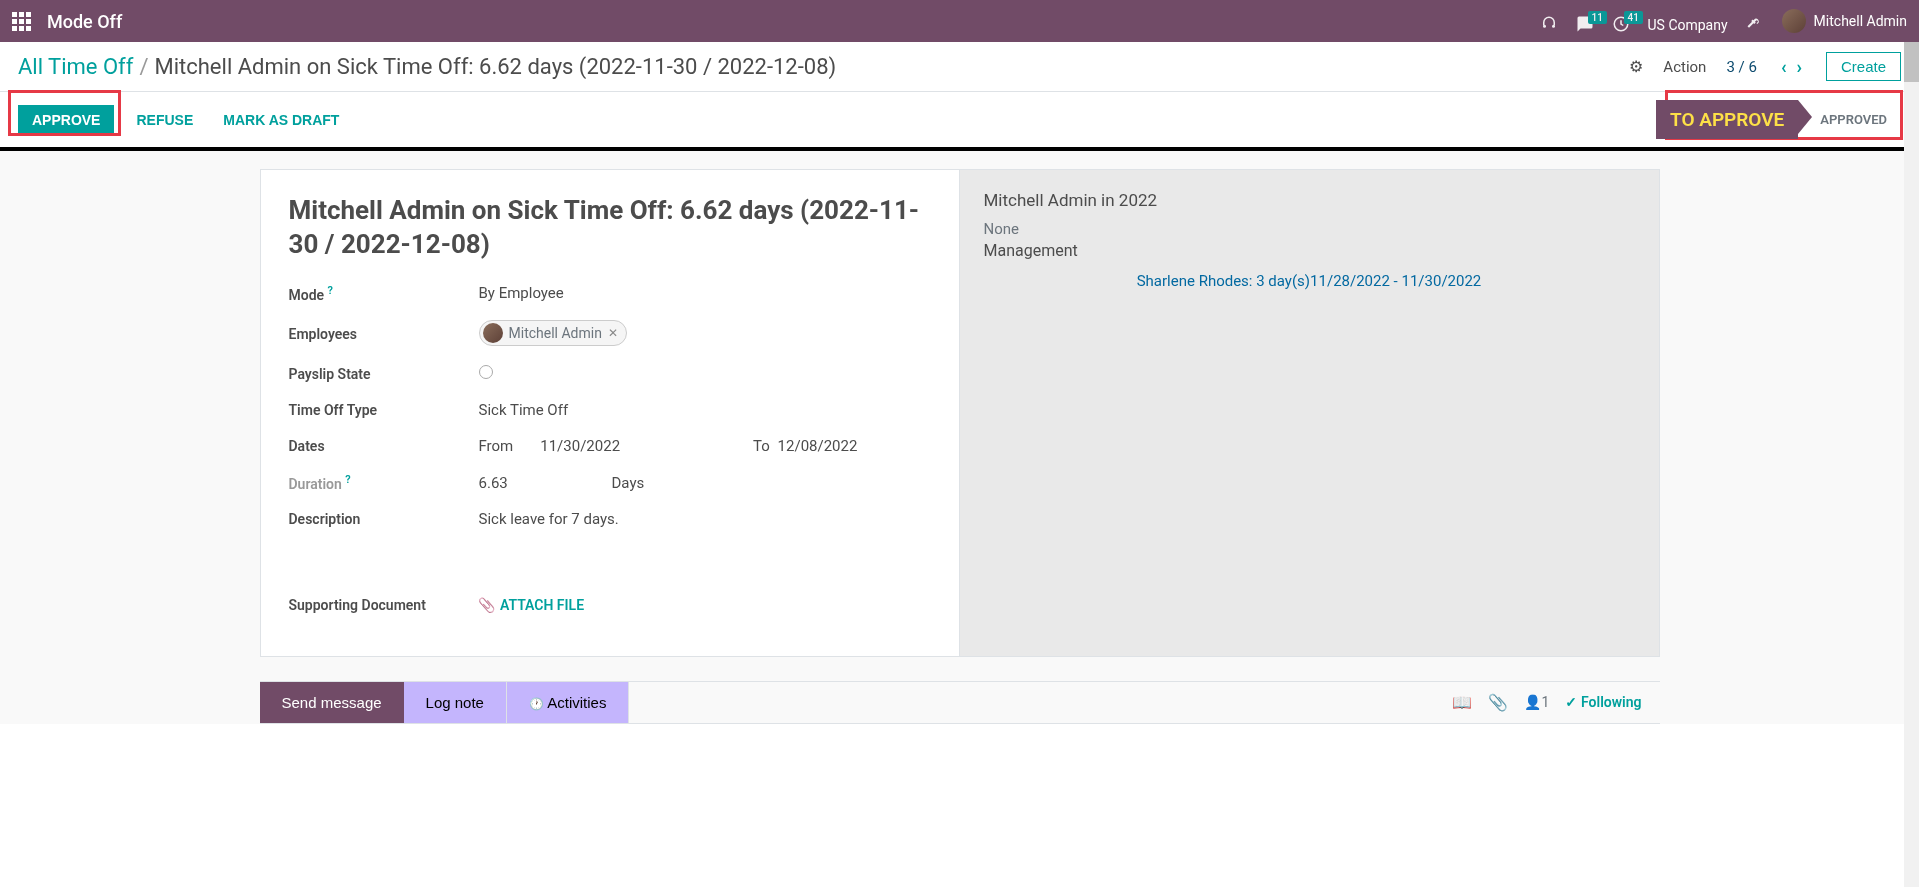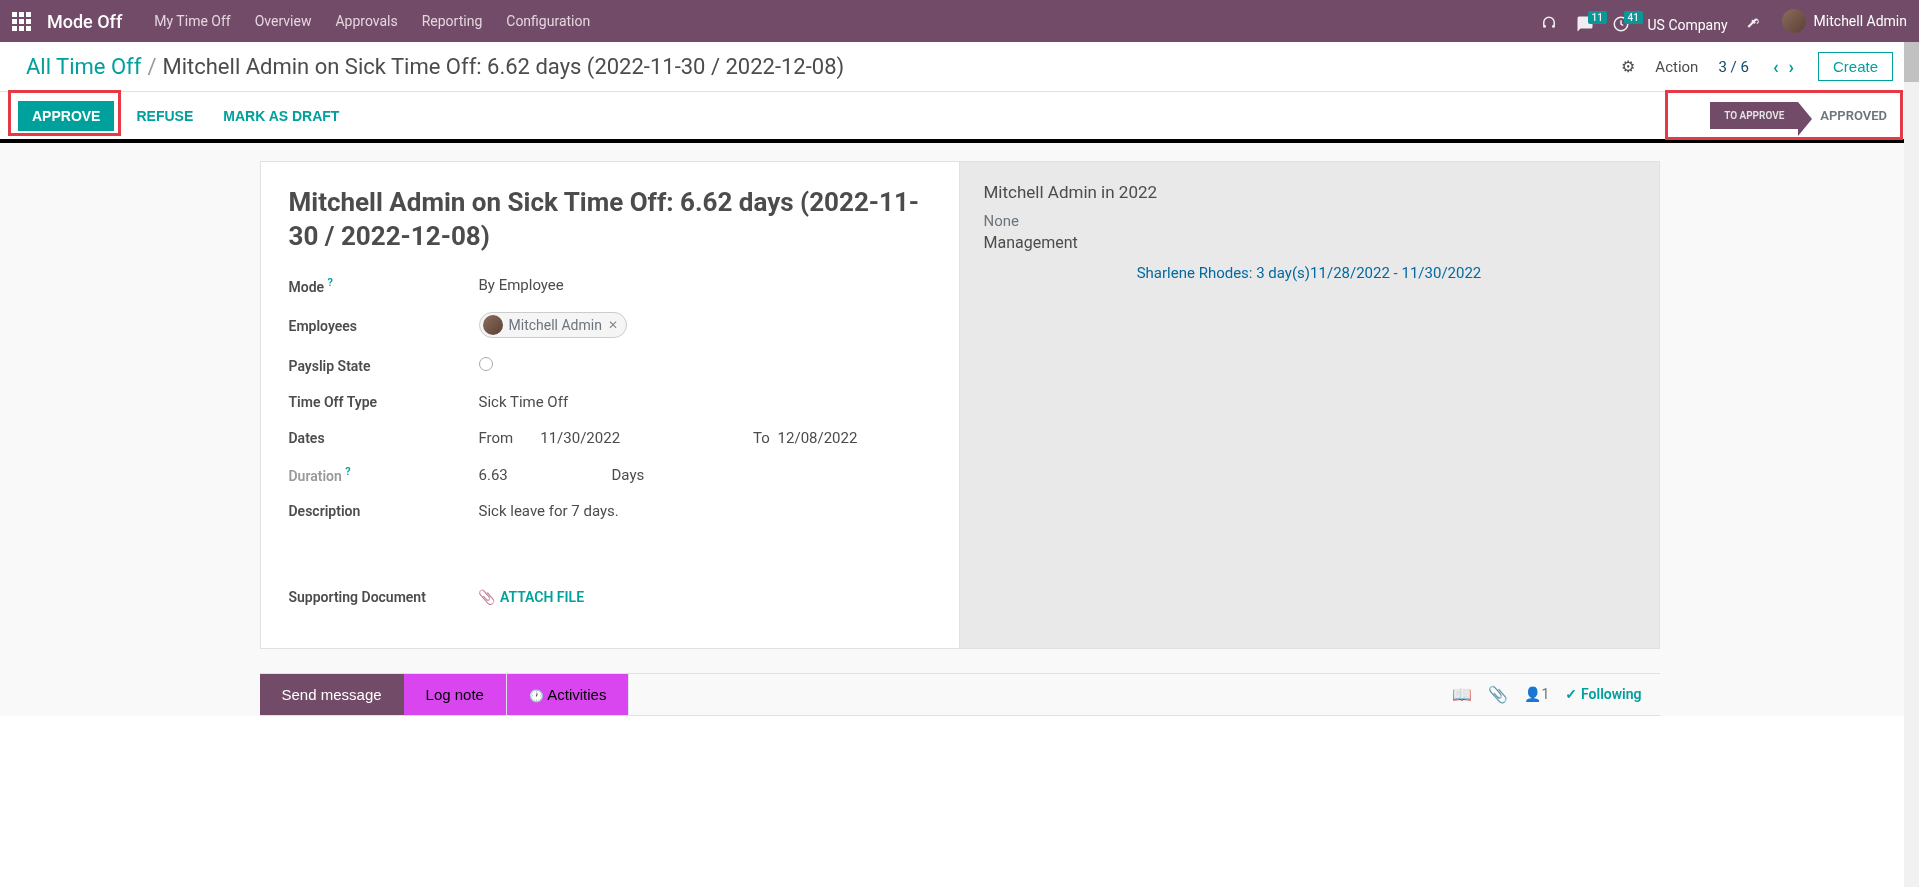--- a/index.html
+++ b/index.html
@@ -14,42 +14,42 @@
 .nav-menu { display: flex; gap: 24px; margin-left: 8px; }
 .nav-menu-item { color: #e5d6e0; font-size: 14px; cursor: pointer; }
 .nav-right { margin-left: auto; display: flex; align-items: flex-end; gap: 18px; }
 .nav-icon { width: 18px; height: 18px; opacity: 0.9; cursor: pointer; position: relative; }
 .badge { background: #00a09d; color: #fff; font-size: 10px; padding: 1px 4px; border-radius: 2px; position: absolute; top: -4px; left: 12px; font-weight: 500; }
 .company-name { font-size: 14px; color: #fff; }
 .avatar { width: 24px; height: 24px; border-radius: 50%; background: linear-gradient(135deg, #8a6d5b, #5d4037); display: inline-block; }
 .user-sect { display: flex; align-items: center; gap: 8px; }
 
 
-.control-row { display: flex; padding: 10px 26px; border-bottom: 1px solid #dee2e6; }
+.control-row { display: flex; padding: 10px 18px; border-bottom: 1px solid #dee2e6; }
 .breadcrumb { font-size: 22px; color: #4c4c4c; display: flex; align-items: center; gap: 6px; }
 .breadcrumb .link { color: #00a09d; cursor: pointer; }
 .breadcrumb .sep { color: #999; }
 .control-right { margin-left: auto; display: flex; align-items: center; gap: 20px; }
 .action-btn { color: #4c4c4c; cursor: pointer; display: flex; align-items: center; gap: 20px; font-size: 15px; }
 .gear-icon::before { content: "⚙"; font-size: 16px; }
 .pager { font-size: 15px; color: #0c4a6e; }
 .pager-arrows { display: flex; gap: 2px; }
 .pager-arrow { color: #00a09d; font-size: 18px; cursor: pointer; padding: 2px 4px; font-weight: bold; }
 .create-btn { border: 1px solid #00a09d; color: #00a09d; background: #fff; padding: 5px 14px; font-size: 15px; cursor: pointer; }
 
 
 .status-row { display: flex; align-items: center; padding: 8px 18px; border-bottom: 4px solid #000000; position: relative; }
 .status-left { display: flex; align-items: center; gap: 14px; }
 .btn-approve { background: #00a09d; color: #fff; border: none; padding: 7px 14px; font-weight: 600; font-size: 14px; cursor: pointer; }
 .btn-link { color: #00a09d; background: none; border: none; font-weight: 600; font-size: 14px; cursor: pointer; padding: 7px 8px; }
 .highlight-red-left { position: absolute; left: 8px; top: -2px; border: 3px solid #e63946; width: 113px; height: 46px; pointer-events: none; }
 .highlight-red-right { position: absolute; right: 16px; top: -2px; border: 3px solid #e63946; width: 238px; height: 50px; pointer-events: none; }
 .status-right { margin-left: auto; display: flex; align-items: center; }
 .status-arrow { display: flex; align-items: center; }
-.status-chip-active { background: #714b67; color: #e5e5e5; padding: 8px 14px; font-size: 10px; font-weight: 600; position: relative; text-align: right; }
+.status-chip-active { background: #714b67; color: #fde047; padding: 8px 14px; font-size: 19px; font-weight: 600; position: relative; text-align: right; }
 .status-chip-active::after { content: ""; position: absolute; right: -14px; top: 0; border-left: 14px solid #714b67; border-top: 17px solid transparent; border-bottom: 17px solid transparent; }
 .status-chip-inactive { color: #6c757d; padding: 8px 14px 8px 22px; font-size: 13px; font-weight: 600; }
 
 
 .main-wrap { background: #f9f9f9; padding: 18px 0 0 0; }
 .form-card { display: flex; max-width: 1400px; margin: 0 auto; border: 1px solid #dee2e6; background: #fff; }
 .form-left { flex: 1; padding: 24px 28px; }
 .form-right { width: 700px; background: #e9e9e9; padding: 20px 24px; border-left: 1px solid #dee2e6; }
 .form-title { font-size: 26px; color: #4c4c4c; margin-bottom: 22px; line-height: 1.3; }
 .field-row { display: flex; align-items: center; margin-bottom: 18px; }
@@ -72,21 +72,21 @@
 
 
 .rp-title { font-size: 17px; color: #4c4c4c; margin-bottom: 10px; }
 .rp-none { color: #6c757d; font-size: 15px; margin-bottom: 3px; }
 .rp-sub { font-size: 16px; color: #4c4c4c; margin-bottom: 12px; }
 .rp-row { display: flex; justify-content: center; color: #0369a1; font-size: 15px; }
 
 
 .chatter { display: flex; align-items: center; max-width: 1400px; margin: 24px auto 0; border-top: 1px solid #dee2e6; border-bottom: 1px solid #dee2e6; }
 .chatter-left { display: flex; }
-.chatter-btn { border: none; border-right: 1px solid #dee2e6; padding: 12px 22px; font-size: 15px; cursor: pointer; background: #d946ef; }
+.chatter-btn { border: none; border-right: 1px solid #dee2e6; padding: 12px 22px; font-size: 15px; cursor: pointer; background: #c4b5fd; }
 .chatter-btn.primary { background: #714b67; color: #fff; border-right: none; }
 .chatter-btn .clock::before { content: "🕐 "; font-size: 12px; }
 .chatter-right { margin-left: auto; display: flex; align-items: center; gap: 16px; padding-right: 18px; color: #6c757d; }
 .chatter-ic { font-size: 16px; cursor: pointer; }
 .following { color: #00a09d; font-weight: 600; display: flex; align-items: center; gap: 4px; }
 .following::before { content: "✓"; color: #00a09d; font-weight: bold; }
 .scrollbar-track { position: fixed; right: 0; top: 42px; bottom: 0; width: 15px; background: #f1f1f1; }
 .scrollbar-track .thumb { position: absolute; top: 0; width: 15px; height: 40px; background: #c1c1c1; }
 </style>
 </head>
@@ -99,27 +99,20 @@
         <span></span>
         <span></span>
         <span></span>
         <span></span>
         <span></span>
         <span></span>
         <span></span>
         <span></span>
     </div>
     <div class="app-title">Mode Off</div>
-    <div class="nav-menu">
-      <span class="nav-menu-item">My Time Off</span>
-      <span class="nav-menu-item">Overview</span>
-      <span class="nav-menu-item">Approvals</span>
-      <span class="nav-menu-item">Reporting</span>
-      <span class="nav-menu-item">Configuration</span>
-    </div>
   </div>
   <div class="nav-right">
     <div class="nav-icon">
       <svg viewBox="0 0 24 24" width="18" height="18" fill="white">
           <path d="M12 2a8 8 0 0 0-8 8v4h2v-4a6 6 0 0 1 12 0v4h2v-4a8 8 0 0 0-8-8z"></path>
           <circle cx="6" cy="15" r="2"></circle>
           <circle cx="18" cy="15" r="2"></circle>
         </svg>
     </div>
     <div class="nav-icon">

